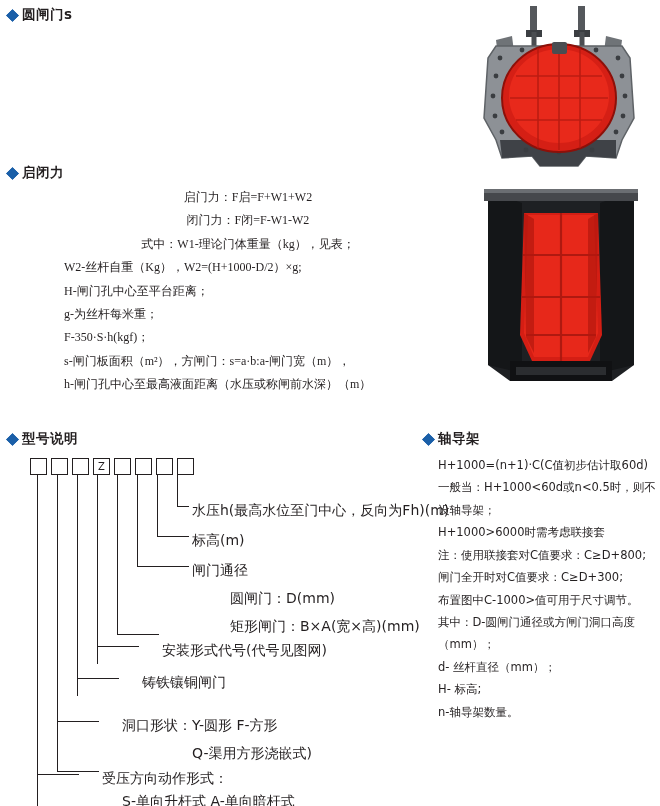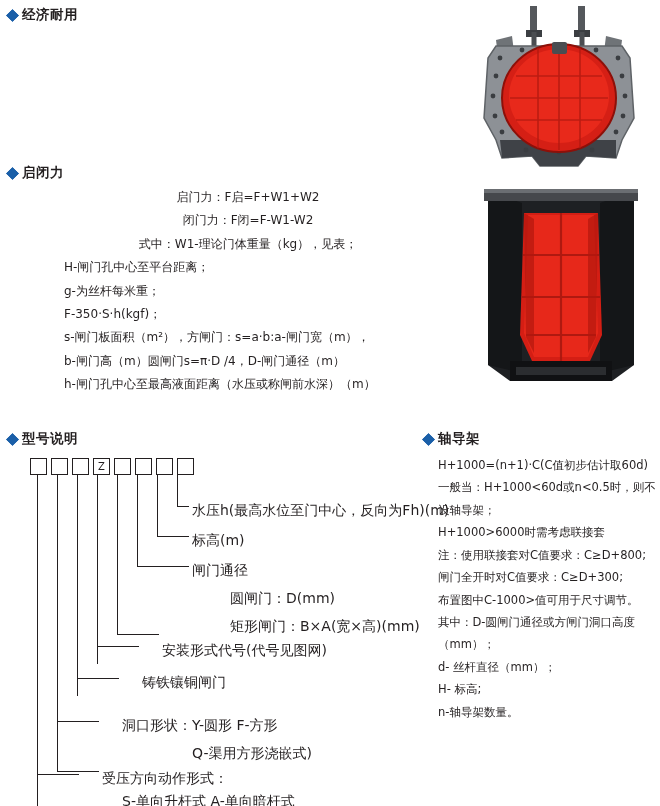--- a/index.html
+++ b/index.html
@@ -21,21 +21,21 @@
   }
   .sec-title{font-size:13.5px;font-weight:bold;color:#231f20;letter-spacing:.5px;}
 
   .para{line-height:1.95;font-size:12px;color:#231f20;}
   .para div{white-space:nowrap;}
 
   
   #overview{position:absolute;left:8px;top:6px;width:452px;}
   #overview .para{margin-top:4px;padding-left:18px;}
 
-  #force{position:absolute;left:8px;top:164px;width:452px;}
+  #force{position:absolute;left:8px;top:164px;width:452px;font-family:Liberation Serif, serif;}
   #force .para{margin-top:4px;padding-left:28px;}
   #force .indent1{padding-left:0px;text-align:center;}
   #force .indent2{padding-left:28px;}
 
   
   #model{position:absolute;left:8px;top:430px;width:420px;}
   #modelbody{position:relative;margin-top:8px;height:360px;}
 
   .boxrow{position:absolute;left:22px;top:2px;display:flex;gap:4px;}
   .boxrow .bx{
@@ -60,38 +60,38 @@
   #photo2{left:470px;top:185px;width:182px;height:200px;}
 </style>
 </head>
 <body>
 
 <div class="page">
 
   <div id="overview">
     <div class="sec-head">
       <span class="diamond"></span>
-      <span class="sec-title">经济耐用</span>
+      <span class="sec-title">圆闸门s</span>
     </div>
   </div>
 
   <div id="force">
     <div class="sec-head">
       <span class="diamond"></span>
       <span class="sec-title">启闭力</span>
     </div>
     <div class="para">
       <div class="indent1">启门力：F启=F+W1+W2</div>
       <div class="indent1">闭门力：F闭=F-W1-W2</div>
       <div class="indent1">式中：W1-理论门体重量（kg），见表；</div>
+      <div class="indent2">W2-丝杆自重（Kg），W2=(H+1000-D/2）×g;</div>
       <div class="indent2">H-闸门孔中心至平台距离；</div>
       <div class="indent2">g-为丝杆每米重；</div>
       <div class="indent2">F-350·S·h(kgf)；</div>
       <div class="indent2">s-闸门板面积（m²），方闸门：s=a·b:a-闸门宽（m），</div>
-      <div class="indent2">b-闸门高（m）圆闸门s=π·D /4，D-闸门通径（m）</div>
       <div class="indent2">h-闸门孔中心至最高液面距离（水压或称闸前水深）（m）</div>
     </div>
   </div>
 
   <div id="model">
     <div class="sec-head">
       <span class="diamond"></span>
       <span class="sec-title">型号说明</span>
     </div>
 

